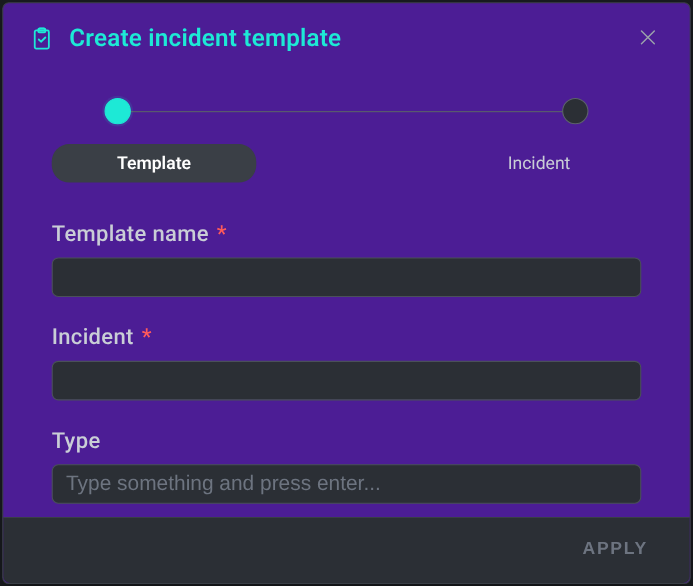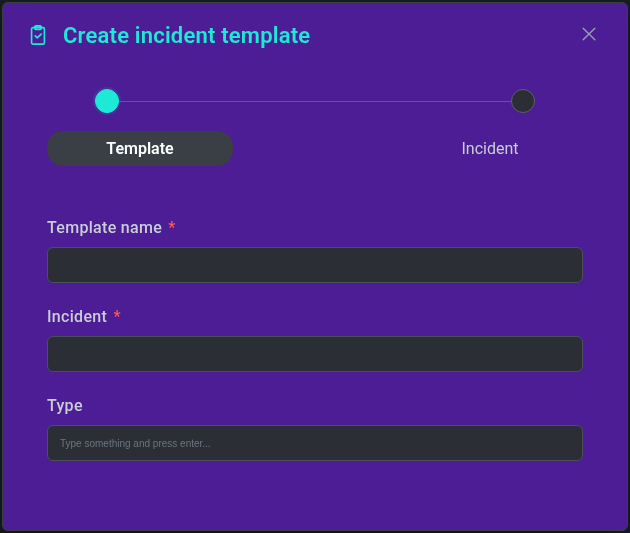--- a/index.html
+++ b/index.html
@@ -85,55 +85,55 @@
     .step-dot.right { right: 0; }
     .step-dot.active {
       background: #1de9d6;
       border-color: #1de9d6;
       box-shadow: 0 0 0 2px rgba(29,233,214,0.1);
     }
 
     .step-labels {
       display: flex;
       justify-content: space-between;
-      margin: 0 0 52px 0;
+      margin: 0 0 34px 0;
     }
     .step-label {
       width: 186px;
       text-align: center;
       font-size: 16px;
       color: #c9ced6;
       padding: 8px 0;
       border-radius: 16px;
     }
     .step-label.active {
       background: #3a3f46;
       color: #ffffff;
       font-weight: 600;
     }
 
     .form-group { margin-bottom: 24px; }
     .form-label {
       display: block;
-      font-size: 16px;
+      font-size: 20px;
       color: #c9ced6;
       margin-bottom: 10px;
       letter-spacing: 0.3px;
       font-weight: 500;
     }
     .req { color: #ff5a5a; margin-left: 2px; }
     .text-input, .tag-input {
       width: 100%;
       height: 36px;
       background: #2b2f35;
       border: 1px solid #4a5059;
       border-radius: 6px;
       color: #e6e9ee;
       padding: 0 12px;
-      font-size: 10px;
+      font-size: 19px;
       outline: none;
     }
     .tag-input::placeholder, .text-input::placeholder {
       color: #6d7480;
     }
 
     .footer {
       height: 62px;
       background: #2b2f35;
       border-top: 1px solid #3a3f46;
@@ -209,14 +209,17 @@
       <input type="text" class="text-input" value="" style="">
     </div>
 
     <div class="form-group">
       <label class="form-label">Type</label>
       <input type="text" class="tag-input" placeholder="Type something and press enter..." style="">
     </div>
 
   </div>
 
+  <div class="footer">
+    <button class="apply-btn" disabled="">APPLY</button>
+  </div>
 
 </div>
 
 </body></html>

